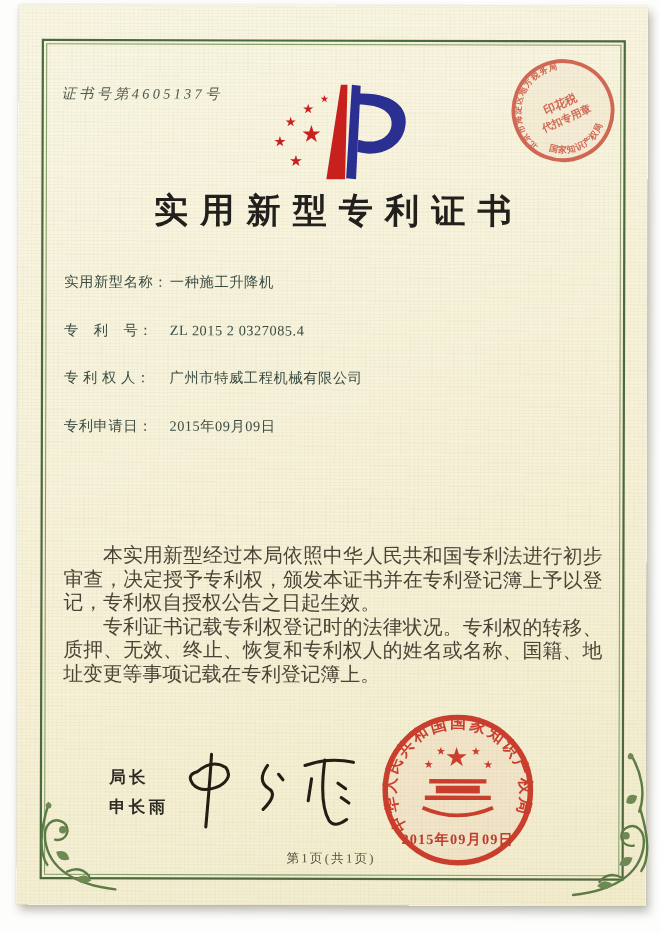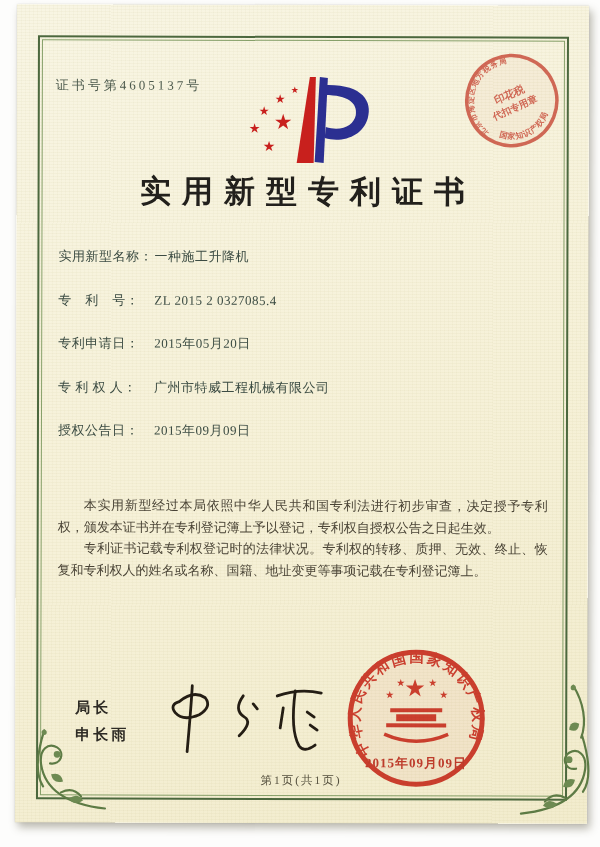--- a/index.html
+++ b/index.html
@@ -22,37 +22,38 @@
   .frame{
     position:absolute;left:21px;top:31px;right:20px;bottom:23px;
     border:2px solid #4c683e;pointer-events:none;
   }
   .frame::after{
     content:"";position:absolute;inset:2px;border:1px solid #87a06a;
   }
   .cert-no{
     position:absolute;left:39px;top:72px;font-size:13px;color:#4d5a4d;
     letter-spacing:3px;
+    font-style:italic;
   }
   .logo{position:absolute;left:224px;top:66px;}
   .title{
     position:absolute;left:0;top:166px;width:100%;text-align:center;
     font-size:31px;font-weight:bold;color:#22201c;letter-spacing:11px;
     text-indent:11px;
   }
   .fields{position:absolute;left:42px;top:243px;width:490px;}
   .field-row{height:43.5px;font-size:13px;color:#3c4c43;letter-spacing:.5px;white-space:nowrap;}
   .field-row .lab{display:inline-block;min-width:96px;}
   .body-text{
     position:absolute;left:42px;top:490px;width:490px;
-    font-size:13px;line-height:21.5px;color:#4a4436;text-align:justify;
+    font-size:18px;line-height:21.5px;color:#4a4436;text-align:justify;
   }
   .body-text p{margin:0;text-indent:2em;}
   .issuer{
-    position:absolute;left:60px;top:690px;font-size:15px;color:#2e2b25;
+    position:absolute;left:84px;top:690px;font-size:15px;color:#2e2b25;
     line-height:27px;letter-spacing:3px;font-weight:600;
   }
   .signature{position:absolute;left:150px;top:675px;}
   .seal{position:absolute;left:322px;top:634px;mix-blend-mode:multiply;}
   .corner-stamp{position:absolute;left:438px;top:38px;mix-blend-mode:multiply;}
   .footer{
     position:absolute;left:0;top:768px;width:100%;text-align:center;
     font-size:11.5px;color:#55503e;letter-spacing:2px;
   }
   .flourish-bl{position:absolute;left:16px;top:708px;}
@@ -87,27 +88,24 @@
   <div class="title">实用新型专利证书</div>
 
   <div class="fields">
     <div class="field-row">
       <span class="lab">实用新型名称：</span><span>一种施工升降机</span>
     </div>
     <div class="field-row">
       <span class="lab">专　利　号：</span><span>ZL 2015 2 0327085.4</span>
     </div>
     <div class="field-row">
-      <span class="lab">专利申请日：</span><span>2015年05月20日</span>
-    </div>
-    <div class="field-row">
       <span class="lab">专 利 权 人：</span><span>广州市特威工程机械有限公司</span>
     </div>
     <div class="field-row">
-      <span class="lab">授权公告日：</span><span>2015年09月09日</span>
+      <span class="lab">专利申请日：</span><span>2015年09月09日</span>
     </div>
   </div>
 
   <div class="body-text">
     <p>本实用新型经过本局依照中华人民共和国专利法进行初步审查，决定授予专利权，颁发本证书并在专利登记簿上予以登记，专利权自授权公告之日起生效。</p>
     <p>专利证书记载专利权登记时的法律状况。专利权的转移、质押、无效、终止、恢复和专利权人的姓名或名称、国籍、地址变更等事项记载在专利登记簿上。</p>
   </div>
 
   <div class="issuer">
     <div>局长</div>

